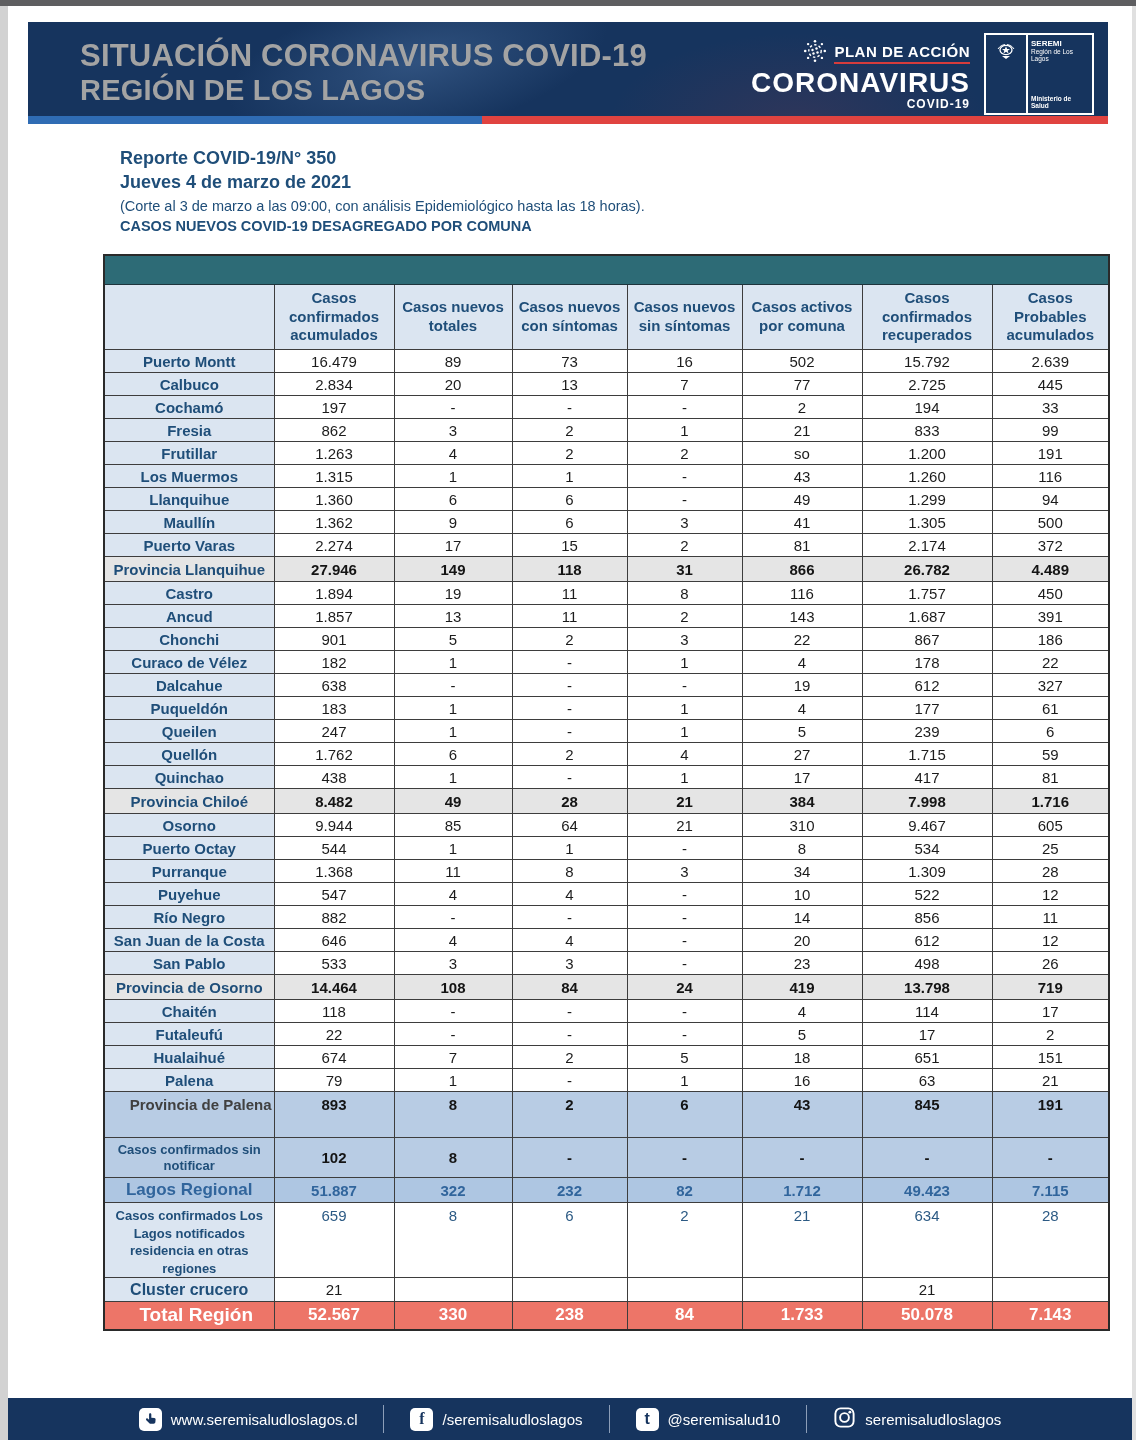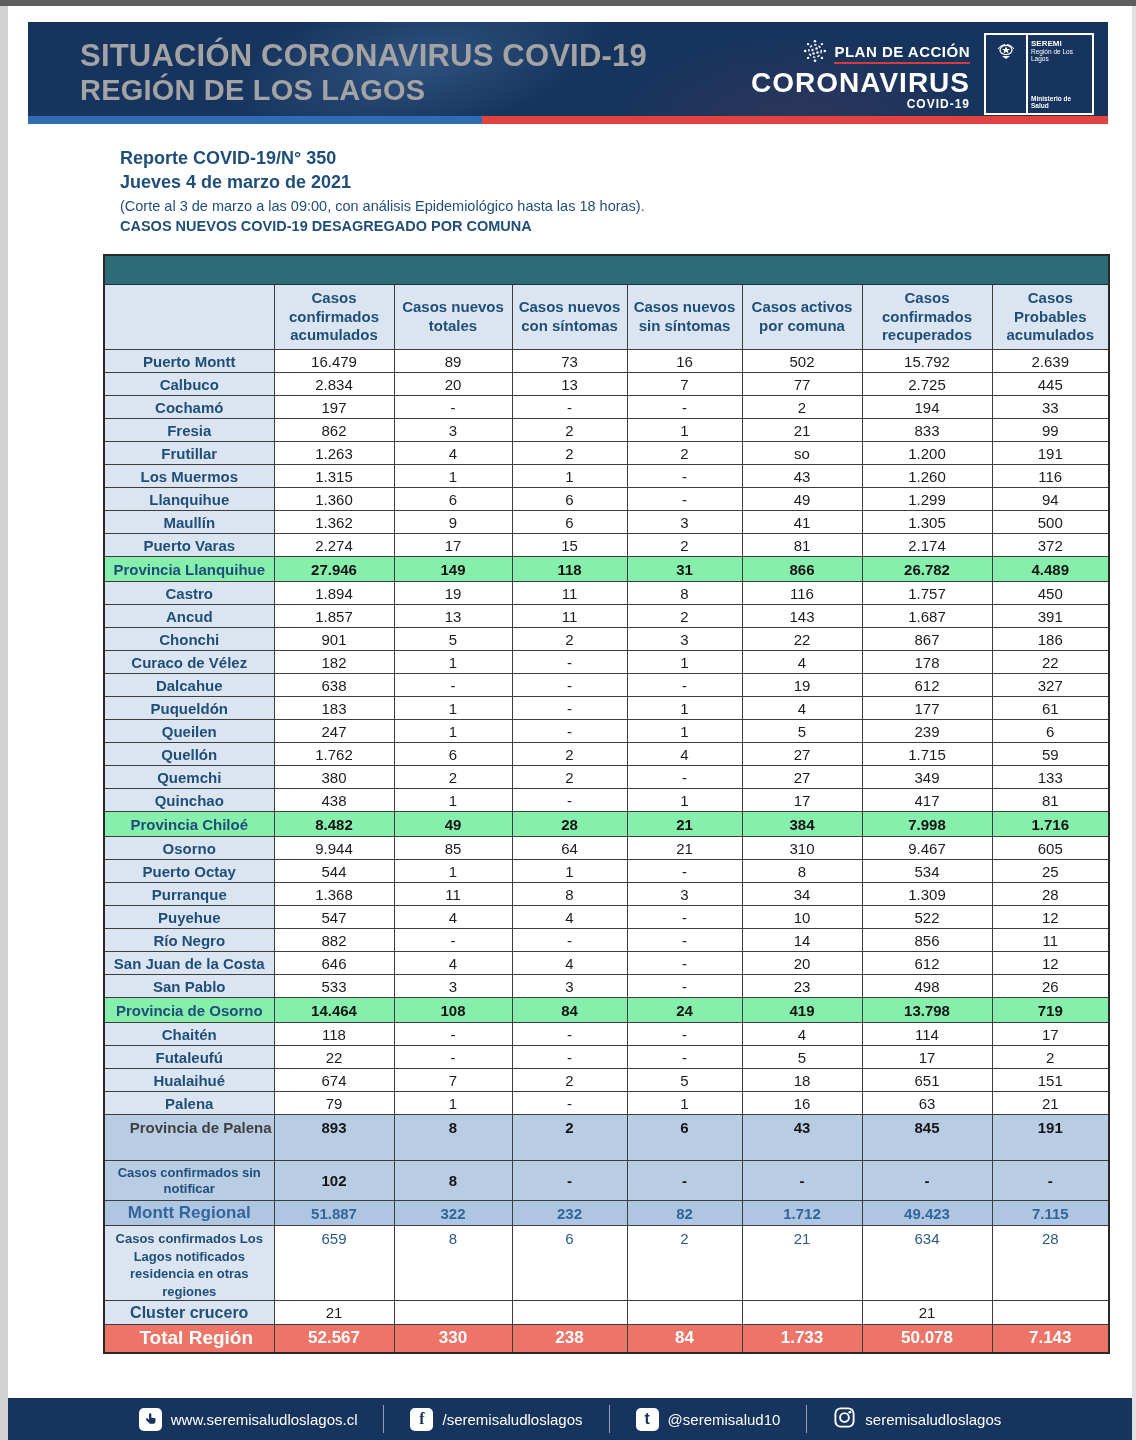--- a/index.html
+++ b/index.html
@@ -49,21 +49,21 @@
   .table-wrap{position:absolute;left:95px;top:248px;}
   table{border-collapse:collapse;table-layout:fixed;width:1005px;border:2px solid #2a2a2a;}
   td,th{border:1px solid #3d3d3d;text-align:center;vertical-align:middle;
         font-size:15px;padding:0 2px;overflow:hidden;}
   tr.topbar td{background:#2d6b76;border:1px solid #2d6b76;border-bottom:1px solid #1e343c;height:28px;}
   tr.topbar td.sep{border-left:1px solid #1c444c;}
   tr.colhead th{background:#dbe5f1;color:#1f4e79;font-weight:700;height:64px;line-height:1.25;}
   tbody tr{height:23px;}
   td.lbl{font-weight:700;color:#1f4e79;background:#dbe5f1;}
   td.val{background:#fff;color:#1c1c1c;}
-  tr.r-province td{background:#86efac;font-weight:700;height:24px;}
+  tr.r-province td{background:#e5e5e5;font-weight:700;height:24px;}
   tr.r-province td.lbl{color:#1f4e79;}
   tr.r-province td.val{color:#141414;}
   tr.r-province-tall{height:46px;}
   tr.r-province-tall td{background:#b8cce4;font-weight:700;vertical-align:top;padding-top:4px;}
   tr.r-province-tall td.lbl{color:#404040;text-align:right;padding-left:6px;}
   tr.r-province-tall td.val{color:#141414;}
   tr.r-no-notify{height:40px;}
   tr.r-no-notify td{background:#b8cce4;font-weight:700;}
   tr.r-no-notify td.lbl{color:#1f4e79;font-size:13px;line-height:1.2;}
   tr.r-no-notify td.val{color:#141414;}
@@ -370,30 +370,20 @@
               <td class="lbl">Quellón</td>
               <td class="val">1.762</td>
               <td class="val">6</td>
               <td class="val">2</td>
               <td class="val">4</td>
               <td class="val">27</td>
               <td class="val">1.715</td>
               <td class="val">59</td>
             </tr>
             <tr class="r-commune">
-              <td class="lbl">Quemchi</td>
-              <td class="val">380</td>
-              <td class="val">2</td>
-              <td class="val">2</td>
-              <td class="val">-</td>
-              <td class="val">27</td>
-              <td class="val">349</td>
-              <td class="val">133</td>
-            </tr>
-            <tr class="r-commune">
               <td class="lbl">Quinchao</td>
               <td class="val">438</td>
               <td class="val">1</td>
               <td class="val">-</td>
               <td class="val">1</td>
               <td class="val">17</td>
               <td class="val">417</td>
               <td class="val">81</td>
             </tr>
             <tr class="r-province">
@@ -540,21 +530,21 @@
               <td class="lbl">Casos confirmados sin notificar</td>
               <td class="val">102</td>
               <td class="val">8</td>
               <td class="val">-</td>
               <td class="val">-</td>
               <td class="val">-</td>
               <td class="val">-</td>
               <td class="val">-</td>
             </tr>
             <tr class="r-total-blue">
-              <td class="lbl">Montt Regional</td>
+              <td class="lbl">Lagos Regional</td>
               <td class="val">51.887</td>
               <td class="val">322</td>
               <td class="val">232</td>
               <td class="val">82</td>
               <td class="val">1.712</td>
               <td class="val">49.423</td>
               <td class="val">7.115</td>
             </tr>
             <tr class="r-other-regions">
               <td class="lbl">Casos confirmados Los Lagos  notificados residencia en otras regiones</td>

